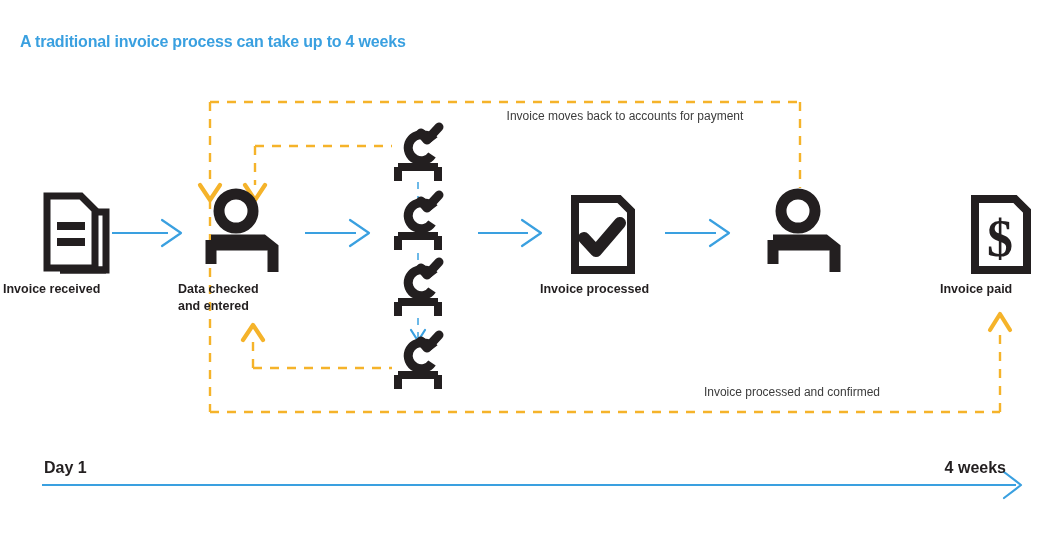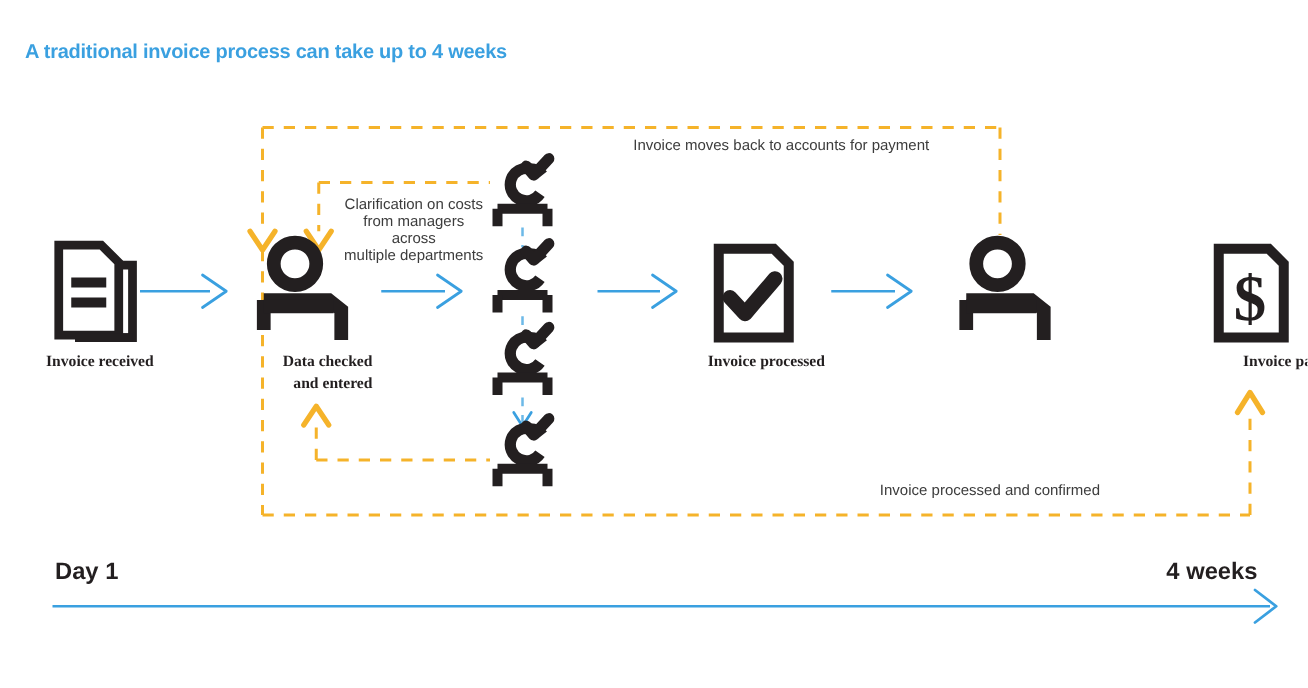--- a/index.html
+++ b/index.html
@@ -32,42 +32,42 @@
   }
   svg.layer {
     position: absolute;
     left: 0;
     top: 0;
     width: 1046px;
     height: 550px;
   }
   .node-label {
     position: absolute;
-    text-align: right;
+    text-align: left;
     font-size: 12.5px;
     font-weight: bold;
     line-height: 17px;
     color: #231f20;
     white-space: pre-line;
-    font-family: Liberation Serif, serif;
   }
   .note {
     position: absolute;
     text-align: center;
     font-size: 12px;
     line-height: 13.5px;
     color: #3c3c3c;
     white-space: pre-line;
   }
   .axis-label {
     position: absolute;
-    font-size: 19px;
+    font-size: 16px;
     font-weight: bold;
     color: #231f20;
     white-space: nowrap;
+    margin-top: 12px;
   }
 </style>
 </head>
 <body>
 
 <div id="stage">
 
   <div class="title">A traditional invoice process can take up to 4 weeks</div>
 
   <svg class="layer" viewBox="0 0 1046 550">
@@ -201,23 +201,20 @@
   <div class="node-label" style="left:3px; top:281px; width:120px;">Invoice received</div>
 
   <div class="node-label" style="left:178px; top:281px; width:120px;">Data checked
 and entered</div>
 
   <div class="node-label" style="left:540px; top:281px; width:120px;">Invoice processed</div>
 
 
   <div class="node-label" style="left:940px; top:281px; width:120px;">Invoice paid</div>
 
-  <div class="note" style="left:272px; top:157px; width:118px;">Clarification on costs
-from managers across
-multiple departments</div>
 
   <div class="note" style="left:500px; top:110px; width:250px;">Invoice moves back to accounts for payment</div>
 
 
   <div class="note" style="left:660px; top:386px; width:220px;text-align:right;">Invoice processed and confirmed</div>
 
   <div class="axis-label" style="left:44px; top:447px;">Day 1</div>
 
   <div class="axis-label" style="right:40px; top:447px;">4 weeks</div>
 

